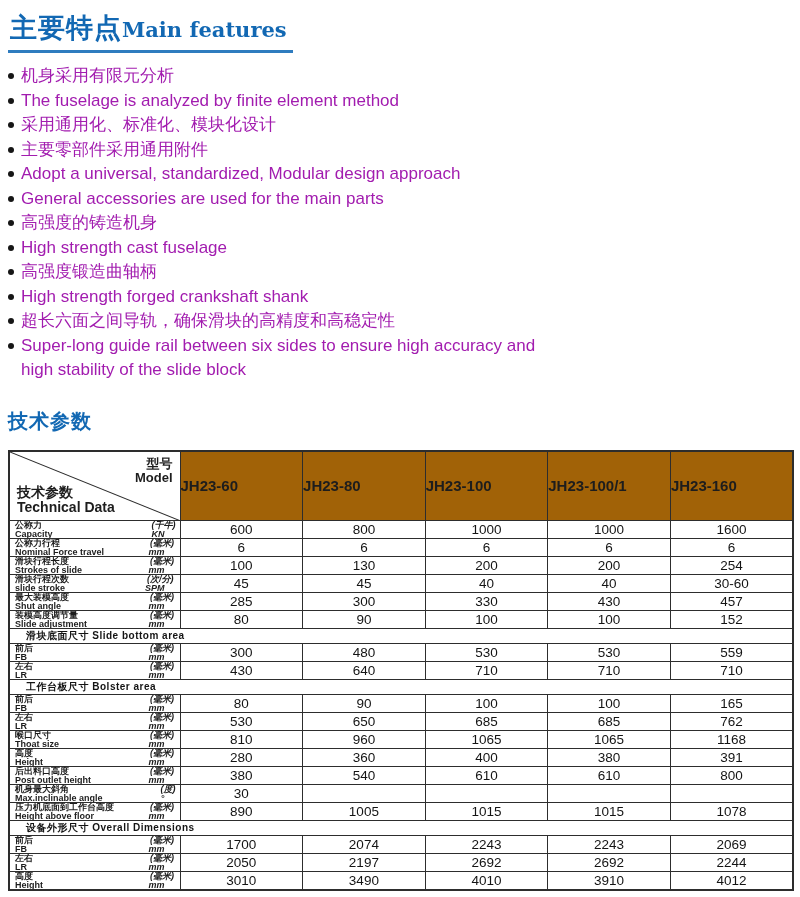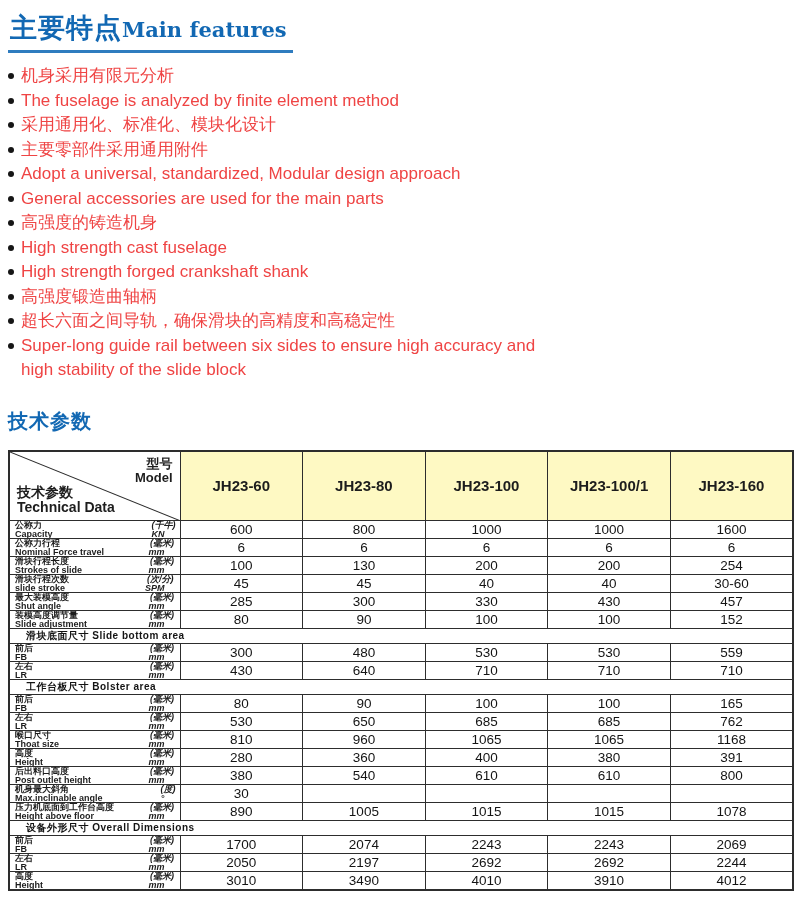--- a/index.html
+++ b/index.html
@@ -31,21 +31,21 @@
   .features {
     list-style:none;
     margin-top:11px;
     width:530px;
   }
   .features li {
     position:relative;
     padding-left:13px;
     font-size:17px;
     line-height:24.5px;
-    color:#ef4444;
+    color:#a21caf;
   }
   .features li::before {
     content:"";
     position:absolute; left:0; top:9px;
     width:6px; height:6px; border-radius:50%;
     background:#161616;
   }
 
   
   .params-heading {
@@ -76,22 +76,22 @@
     position:absolute; top:5px; right:7px;
     text-align:right; font-weight:bold;
     font-size:13px; line-height:14px;
   }
   .corner-bottom {
     position:absolute; bottom:5px; left:7px;
     text-align:left; font-weight:bold;
     font-size:14px; line-height:15px;
   }
   .model-cell {
-    text-align:center; font-weight:bold; font-size:15px;
-    background:#fef9c3;
+    text-align:left; font-weight:bold; font-size:15px;
+    background:#a16207;
     margin-top:8px;
   }
 
   tr.data-row { height:18px; }
   td.label-cell { padding:0 4px 0 5px; }
   .lbl { display:flex; justify-content:space-between; align-items:center; width:100%; }
   .lbl .names, .lbl .units {
     font-size:9px; font-weight:600; line-height:8.5px;
     letter-spacing:0; white-space:nowrap;
   }
@@ -120,22 +120,22 @@
 
   <ul class="features">
       <li>机身采用有限元分析</li>
       <li>The fuselage is analyzed by finite element method</li>
       <li>采用通用化、标准化、模块化设计</li>
       <li>主要零部件采用通用附件</li>
       <li>Adopt a universal, standardized, Modular design approach</li>
       <li>General accessories are used for the main parts</li>
       <li>高强度的铸造机身</li>
       <li>High strength cast fuselage</li>
+      <li>高强度锻造曲轴柄</li>
       <li>High strength forged crankshaft shank</li>
-      <li>高强度锻造曲轴柄</li>
       <li>超长六面之间导轨，确保滑块的高精度和高稳定性</li>
       <li>Super-long guide rail between six sides to ensure high accuracy and high stability of the slide block</li>
     </ul>
 
   <div class="params-heading">技术参数</div>
 
   <table class="tech-table">
     <colgroup>
       <col class="c-label">
       <col>

